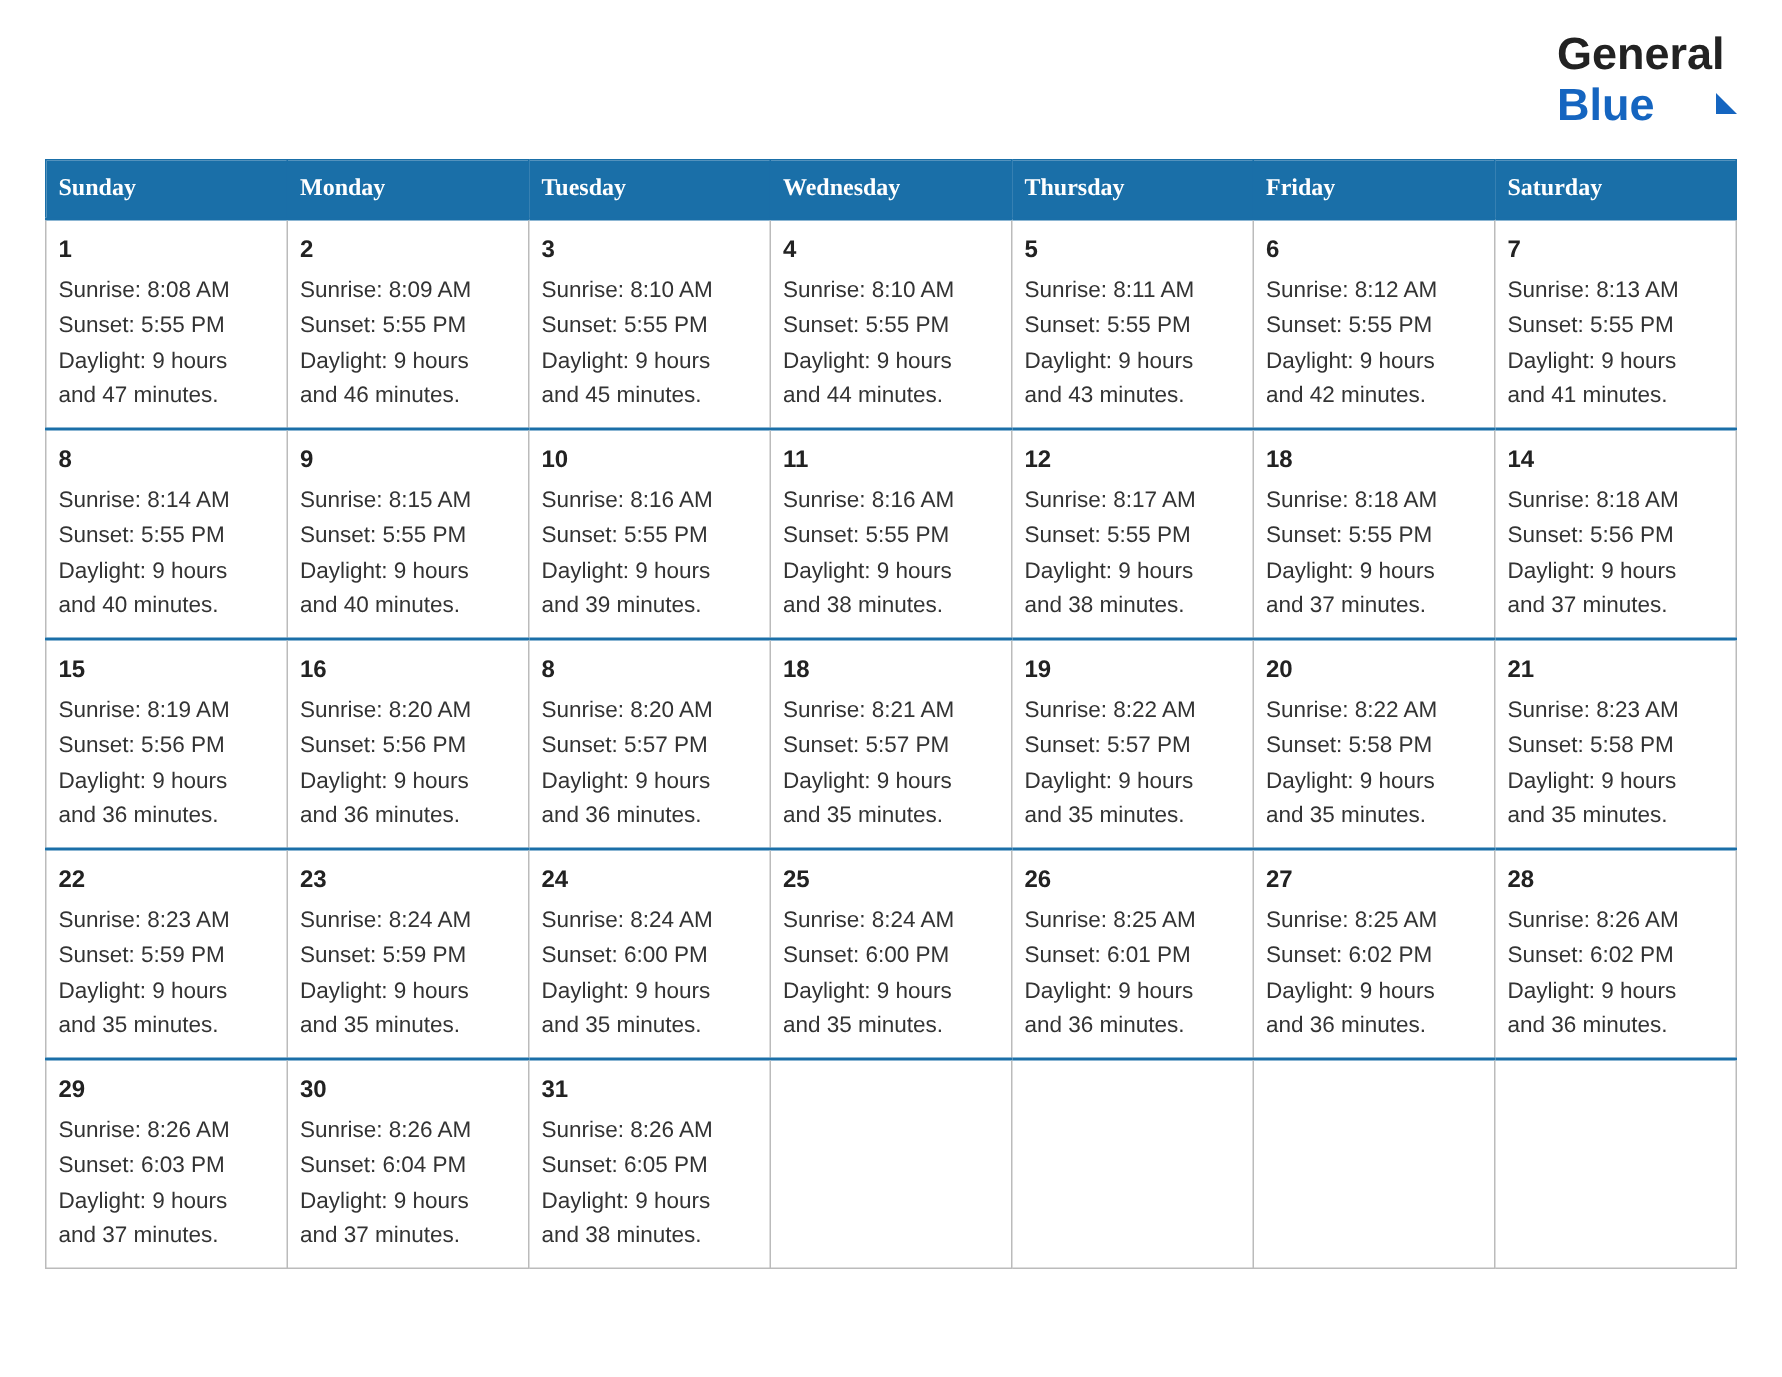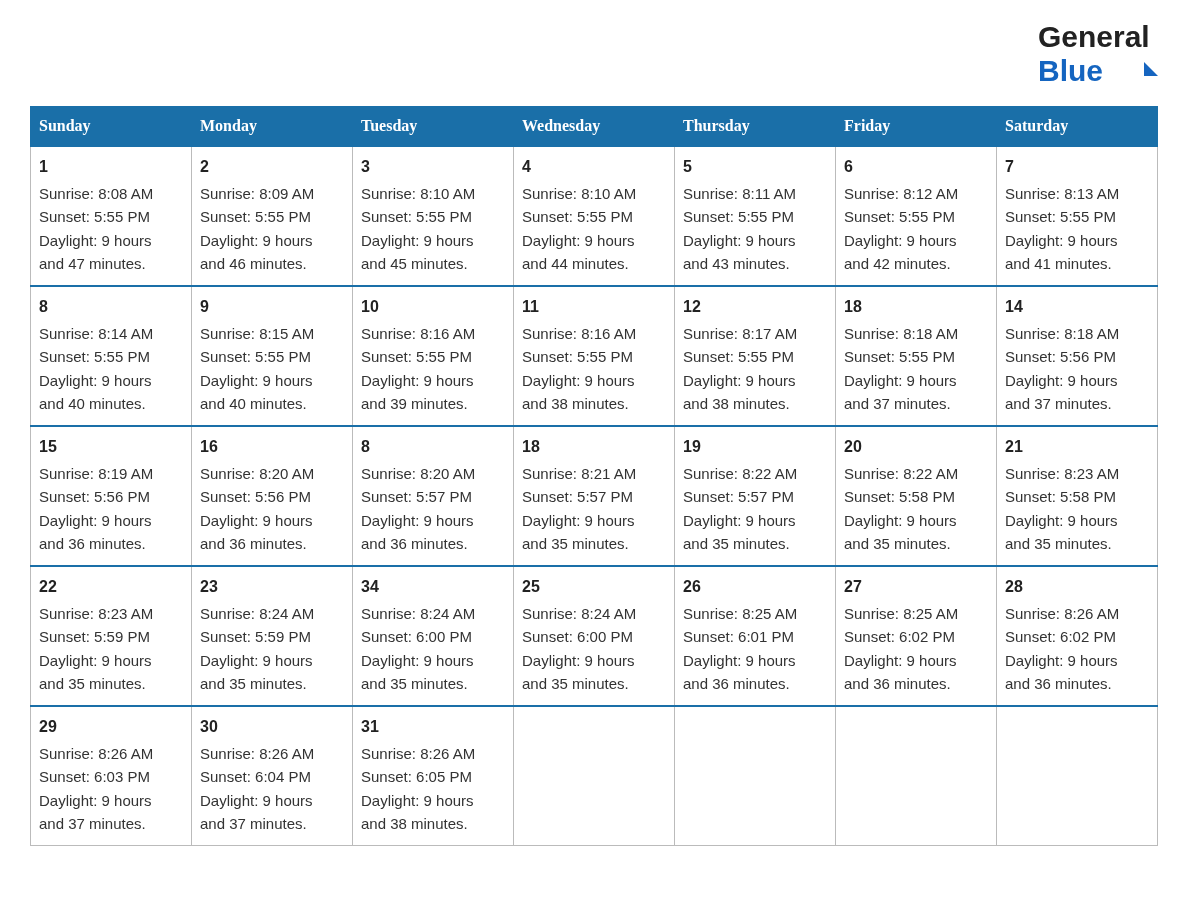--- a/index.html
+++ b/index.html
@@ -335,21 +335,21 @@
         <td>
         <span class="day-number">23</span>
         <div class="day-info">
           <span>Sunrise: 8:24 AM</span><br>
           <span>Sunset: 5:59 PM</span><br>
           <span>Daylight: 9 hours</span><br>
           <span>and 35 minutes.</span>
         </div>
       </td>
         <td>
-        <span class="day-number">34</span>
+        <span class="day-number">24</span>
         <div class="day-info">
           <span>Sunrise: 8:24 AM</span><br>
           <span>Sunset: 6:00 PM</span><br>
           <span>Daylight: 9 hours</span><br>
           <span>and 35 minutes.</span>
         </div>
       </td>
         <td>
         <span class="day-number">25</span>
         <div class="day-info">

